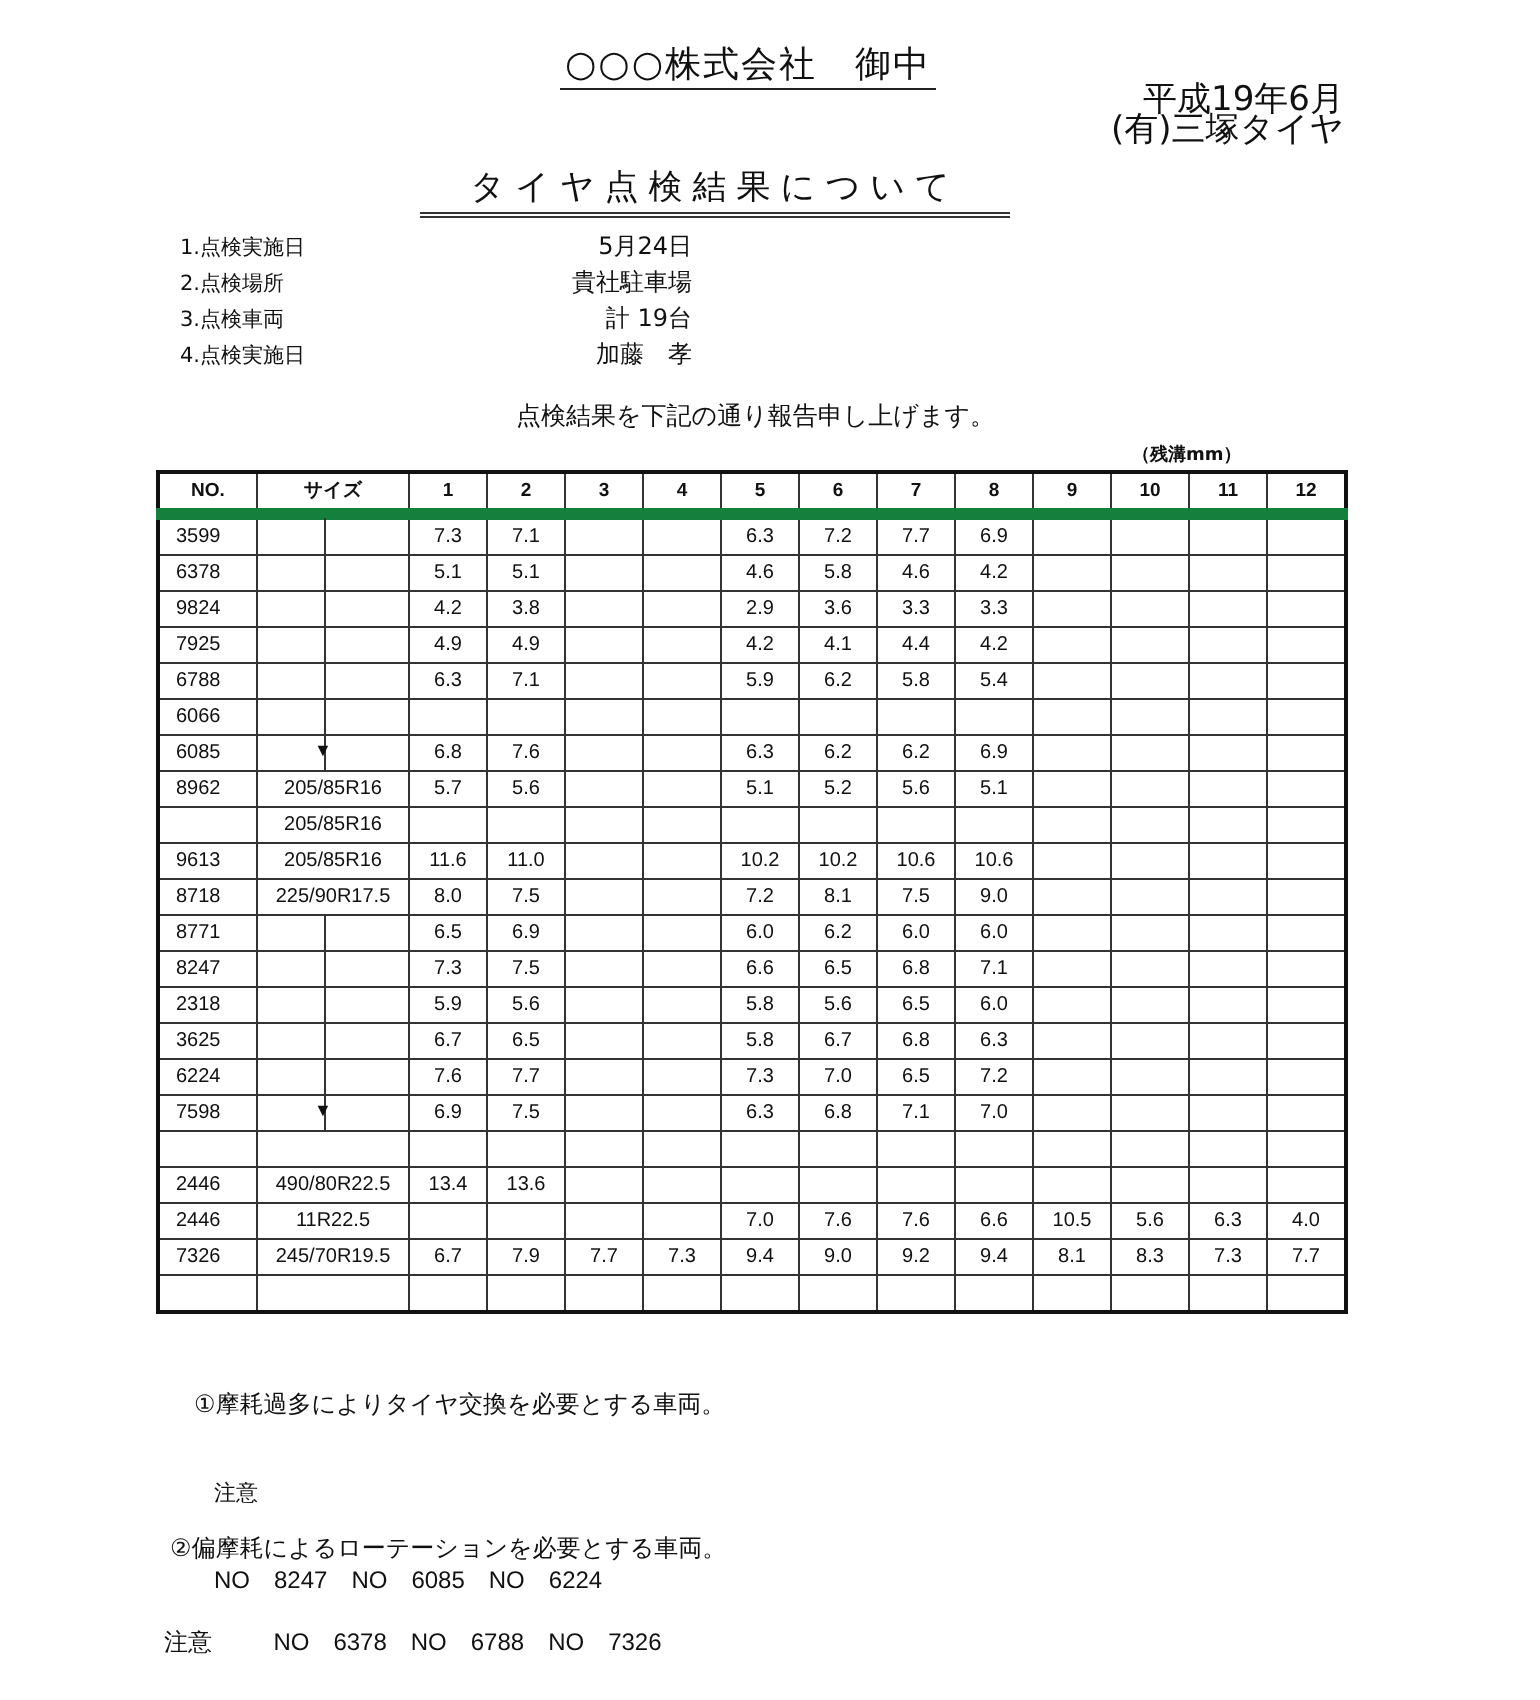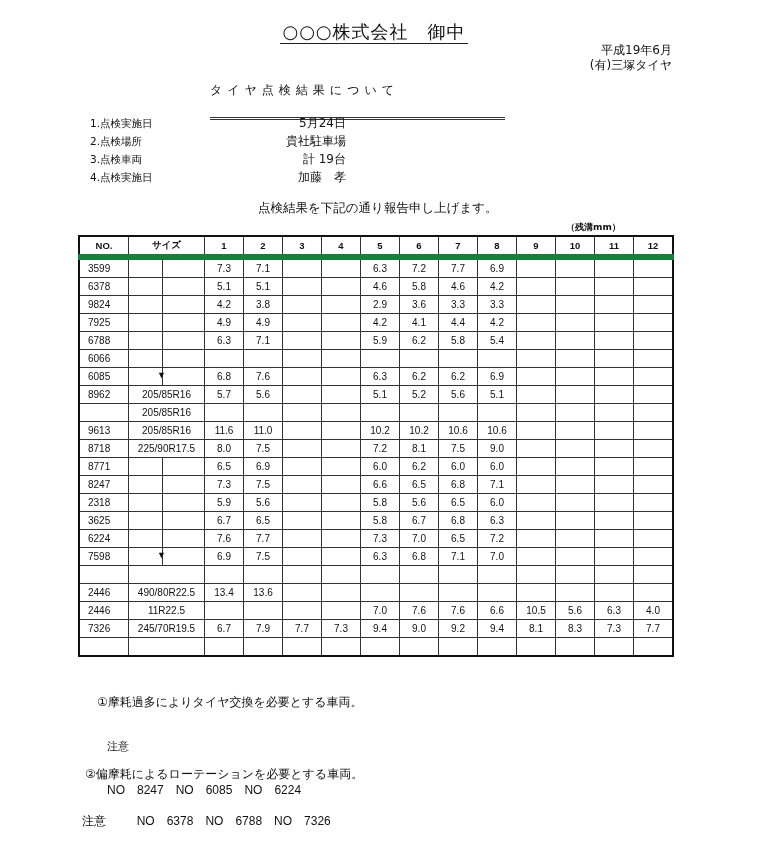--- a/index.html
+++ b/index.html
@@ -2,23 +2,23 @@
 <html><head>
 <meta charset="utf-8">
 <style>
   html, body { margin: 0; padding: 0; background: #ffffff; }
   body { width: 770px; height: 850px; position: relative; overflow: hidden;
          font-family: "DejaVu Sans", "Liberation Sans", sans-serif; color: #111; }
   .abs { position: absolute; }
   .title { left: 0; width: 748px; top: 20px; text-align: center; font-size: 18px;
            font-family: "DejaVu Serif", serif; }
   .title span { border-bottom: 1.5px solid #222; padding: 0 2px 1px 2px; letter-spacing: 1px; }
-  .date { right: 98px; top: 43px; font-size: 12px; text-align: right; line-height: 15px; }
-  .subtitle { left: 210px; width: 295px; top: 82px; font-size: 12px;
-              letter-spacing: 5px; border-bottom: 3px double #333; padding-bottom: 18px;
+  .date { right: 98px; top: 43px; font-size: 17px; text-align: right; line-height: 15px; }
+  .subtitle { left: 210px; width: 295px; top: 82px; text-align: center; font-size: 17px;
+              letter-spacing: 5px; border-bottom: 3px double #333; padding-bottom: 1px;
               font-family: "DejaVu Serif", serif; }
   .info { font-size: 10.5px; }
   .info-label { left: 90px; }
   .info-val { left: 256px; width: 90px; text-align: right; font-size: 12px; }
   .intro { left: 258px; top: 200px; font-size: 12.5px; }
   .unit { left: 566px; top: 221px; font-size: 9px; font-weight: bold; }
   table.grid { position: absolute; left: 78px; top: 235px; border-collapse: collapse;
                border: 2px solid #111; font-family: "Liberation Sans", sans-serif; font-size: 10px; }
   table.grid td, table.grid th { border: 1px solid #333; height: 17px; padding: 0; text-align: center;
                vertical-align: middle; font-weight: normal; }

